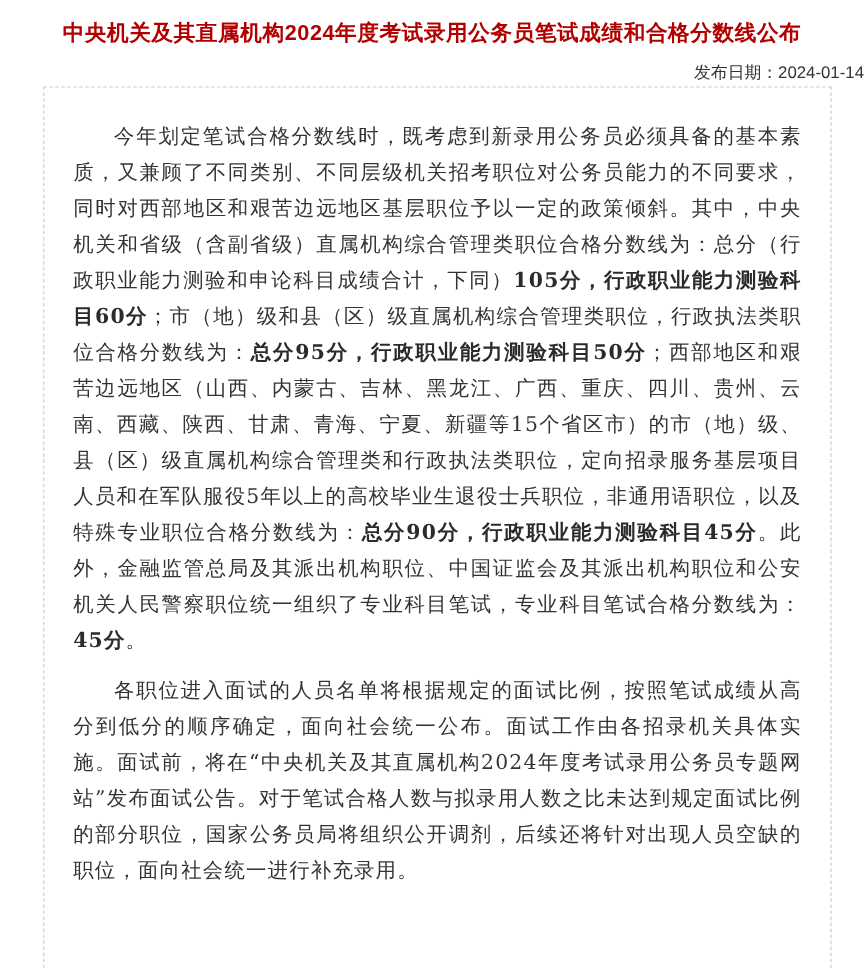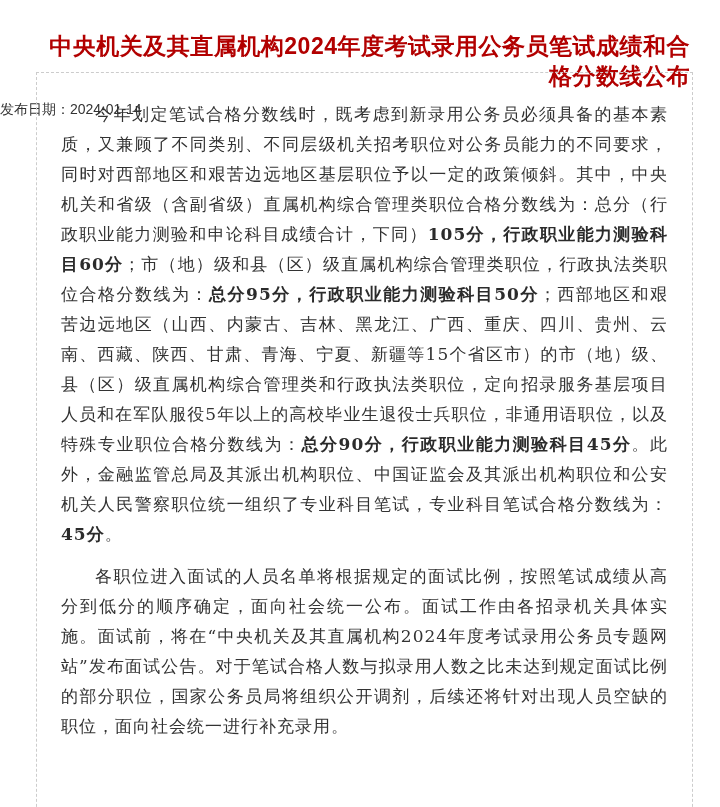--- a/index.html
+++ b/index.html
@@ -12,32 +12,32 @@
   html,body{margin:0;padding:0;}
   body{
     width:720px;
     height:807px;
     overflow:hidden;
     background:var(--bg);
     font-family:"Liberation Sans","DejaVu Sans",sans-serif;
     position:relative;
   }
   .title{
-    margin:31px 30px 0 30px;
-    text-align:right;
+    margin:12px 30px 0 30px;
+    text-align:center;
     color:var(--title-color);
-    font-size:23px;
+    font-size:18px;
     line-height:30px;
     font-weight:bold;
     letter-spacing:0.5px;
     font-family:"Liberation Sans","DejaVu Sans",sans-serif;
   }
   .pubdate{
     margin-top:10px;
-    text-align:left;
+    text-align:right;
     font-size:14px;
     color:var(--body-color);
     font-family:"Liberation Sans","DejaVu Sans",sans-serif;
   }
   .content-box{
     position:absolute;
     left:36px;
     top:72px;
     width:657px;
     height:780px; 

